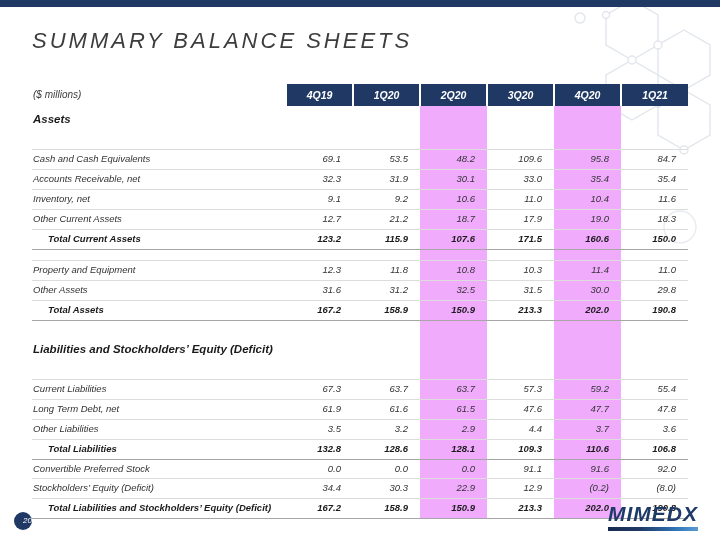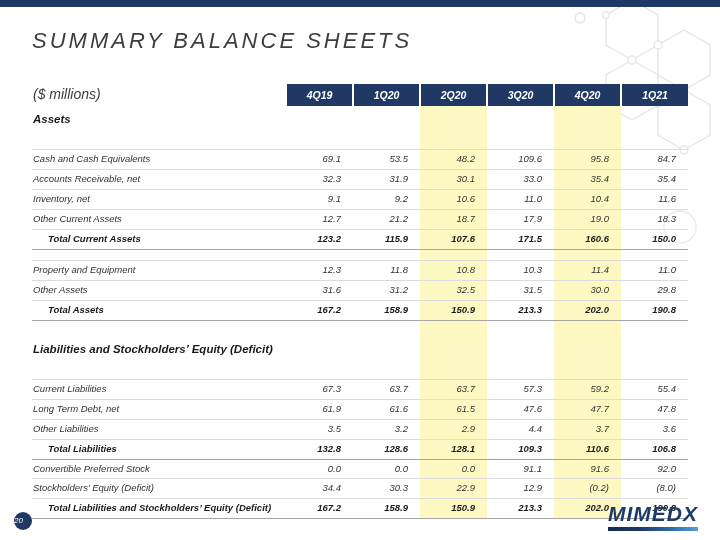--- a/index.html
+++ b/index.html
@@ -14,36 +14,36 @@
     color:#3d3d3d; font-weight:500; z-index:2;
   }
   .table-wrap { position:absolute; left:32px; top:84px; width:656px; z-index:2; }
   table { width:100%; border-collapse:collapse; table-layout:fixed; }
   col.label-col { width:254px; }
   th.qcol {
     background:#1F3864; color:#ffffff; font-size:10.5px; font-weight:bold;
     padding:5px 0; border-left:2px solid #ffffff;
   }
   th.units {
-    text-align:left; font-weight:normal; font-size:14px; color:#3d3d3d;
+    text-align:left; font-weight:normal; font-size:10px; color:#3d3d3d;
     padding:0 0 2px 1px; vertical-align:middle;
   }
   td { font-size:9.5px; color:#333333; line-height:1.15; vertical-align:middle; }
   td.num { text-align:right; padding:4px 12px 4px 0; }
   td.label { text-align:left; padding:4px 2px 4px 1px; }
   tr.data td, tr.blank td, tr.section td { border-bottom:1px solid #dcdcdc; }
   tr.total td { border-top:1px solid #a6a6a6; border-bottom:1px solid #a6a6a6; font-weight:bold; color:#1a1a1a; }
   tr.total td.label { padding-left:16px; }
   tr.section td.label { font-size:11.5px; font-weight:bold; color:#1a1a1a; padding-top:7px; padding-bottom:23px; }
   tr.blank td { height:10px; padding:0; }
   tr.spacer td { height:15px; border:none; padding:0; }
-  td.shaded { background:#fef9c3;margin-top:48px; }
+  td.shaded { background:#f0abfc;margin-top:48px; }
   .page-badge {
     position:absolute; left:14px; top:512px; width:18px; height:18px; border-radius:50%;
-    background:#1F3864; color:#ffffff; font-size:8px; line-height:18px; text-align:left; z-index:2;
+    background:#1F3864; color:#ffffff; font-size:8px; line-height:18px; text-align:right; z-index:2;
   }
   .logo { position:absolute; right:22px; top:502px; z-index:2; }
   .logo-text { font-size:21px; font-weight:bold; color:#1E3A68; letter-spacing:1px; }
   .logo-bar { height:4px; margin-top:1px; background:linear-gradient(90deg,#152B52 0%, #1F3864 35%, #2E75B6 75%, #5B9BD5 100%); }
 </style>
 </head>
 <body>
 
 <div class="slide">
 

